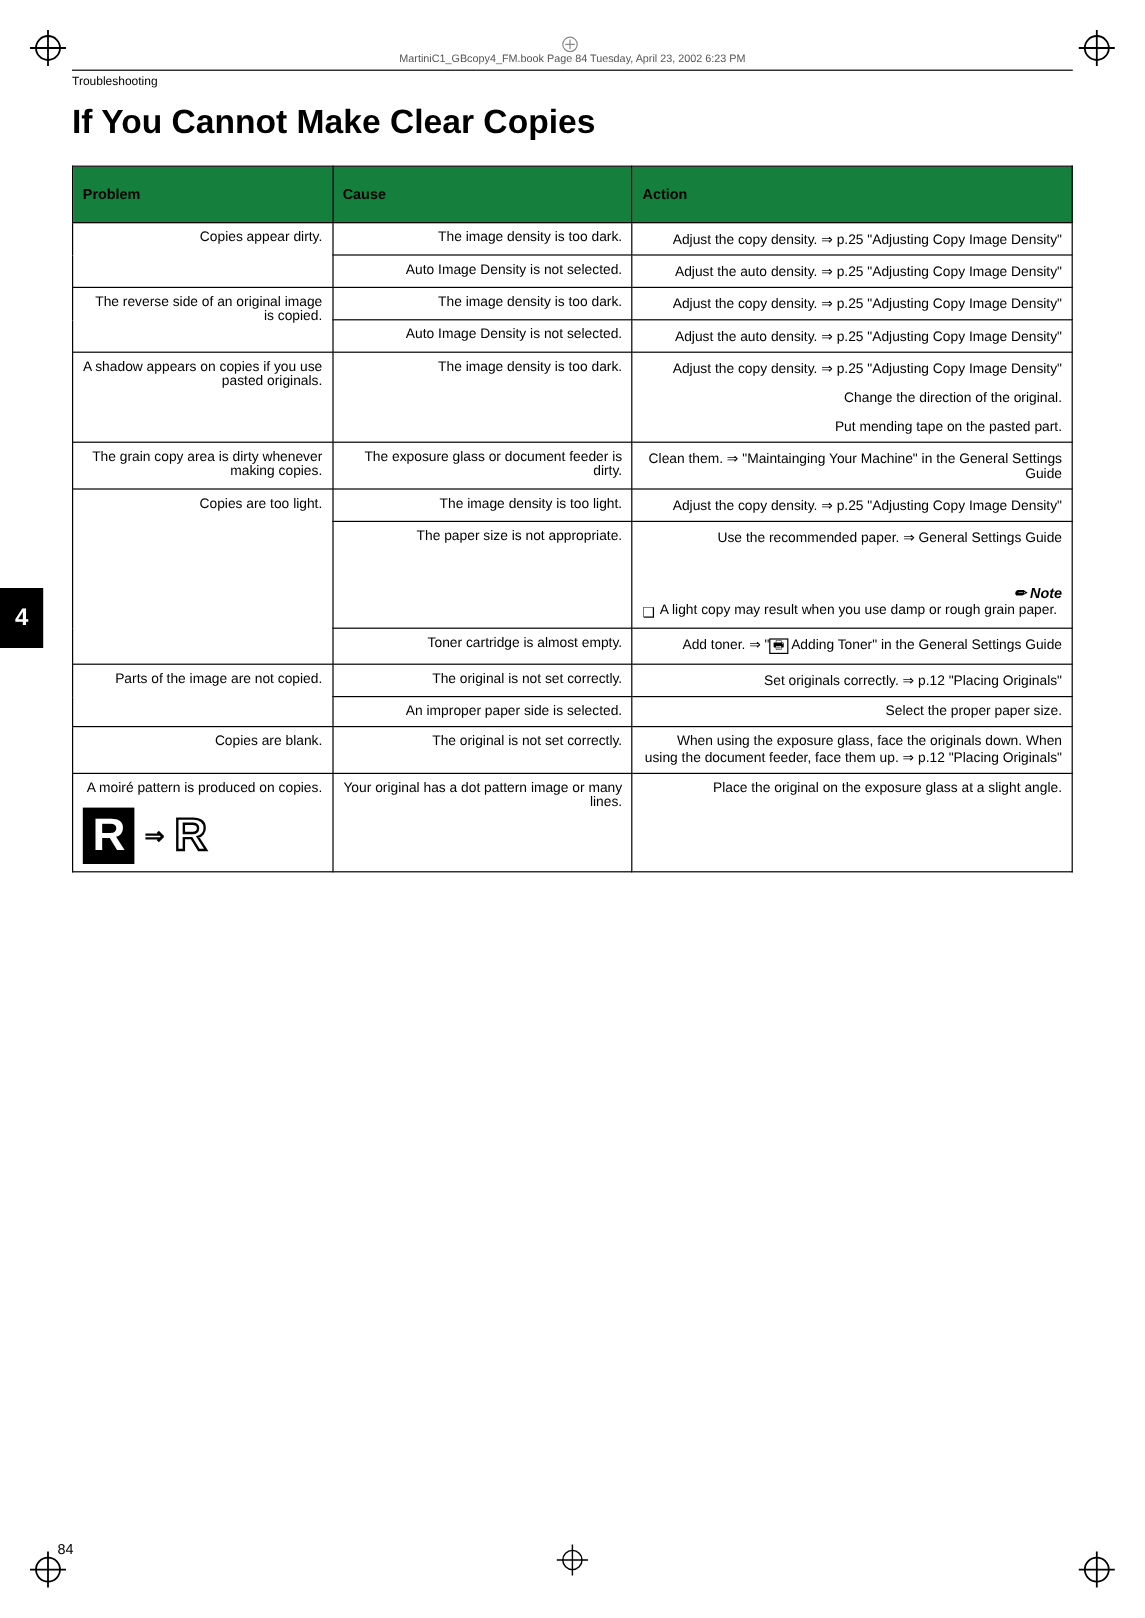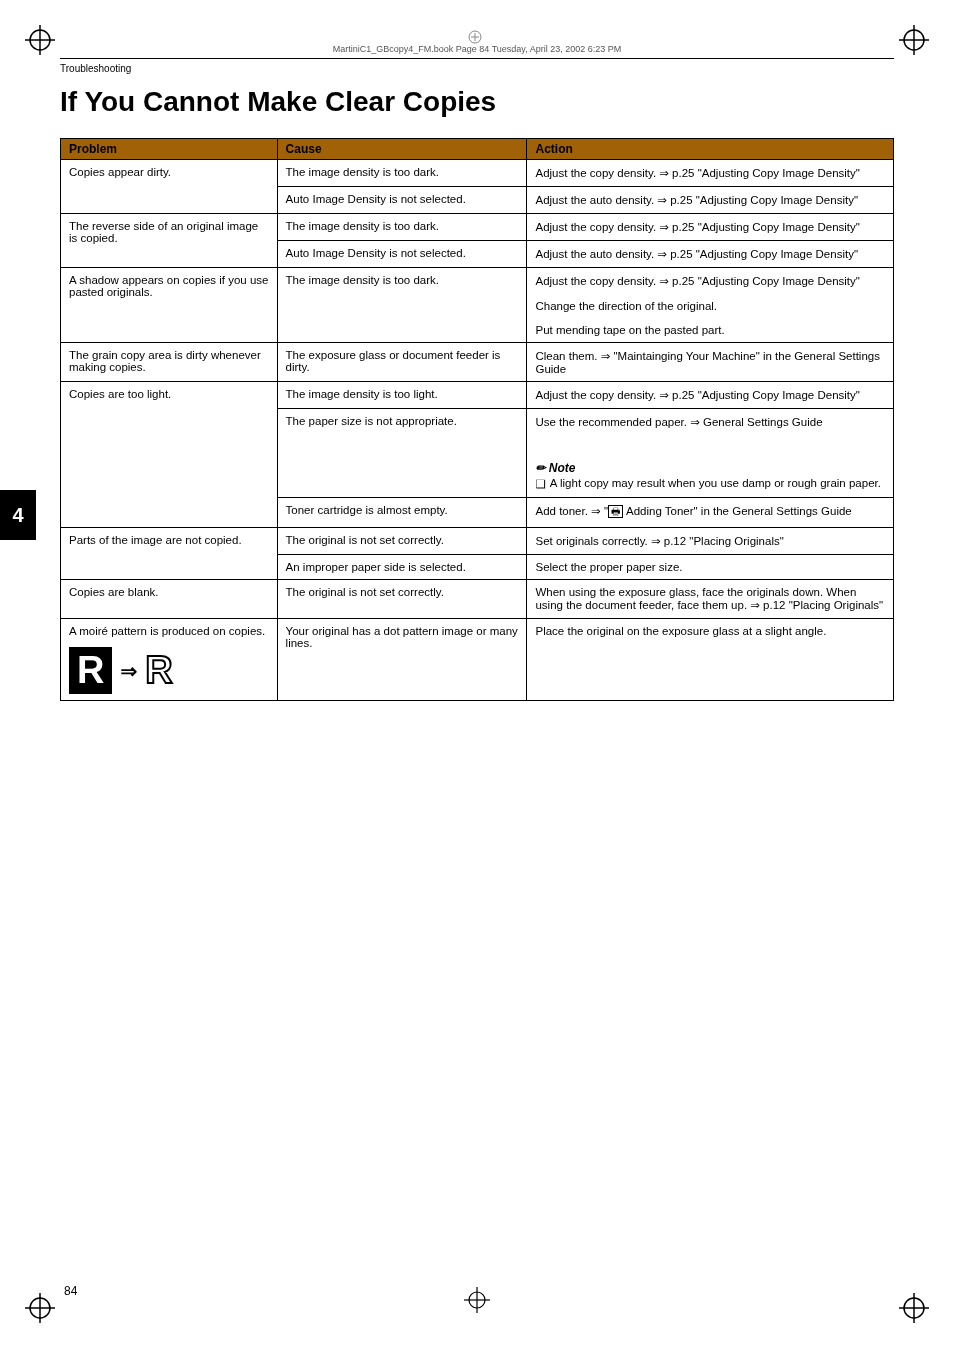--- a/index.html
+++ b/index.html
@@ -83,33 +83,34 @@
 
     
     table.main-table {
       width: 100%;
       border-collapse: collapse;
       border: 1.5px solid #000;
       margin-top: 10px;
     }
 
     table.main-table th {
-      background: #a16207;
+      background: #15803d;
       border: 1px solid #000;
-      padding: 3px 8px;
+      padding: 16px 8px;
       text-align: left;
       font-weight: bold;
       font-size: 12px;
     }
 
     table.main-table td {
       border: 1px solid #000;
       padding: 6px 8px;
       font-size: 11.5px;
       vertical-align: top;
+      text-align: right;
     }
 
     .col-problem { width: 26%; }
     .col-cause { width: 30%; margin-top: 18px; }
     .col-action { width: 44%; }
 
     .note-box {
       margin-top: 6px;
     }
     .note-title {
@@ -152,21 +153,21 @@
       color: #000;
       font-family: Arial Black, Arial, sans-serif;
       -webkit-text-stroke: 2px #000;
       text-stroke: 2px #000;
       color: transparent;
     }
 
     .footer-area {
       position: absolute;
       bottom: 50px;
-      left: 64px;
+      left: 48px;
       font-size: 12px;
     }
 
     .footer-center-mark {
       position: absolute;
       bottom: 30px;
       left: 50%;
       transform: translateX(-50%);
     }
   </style>

